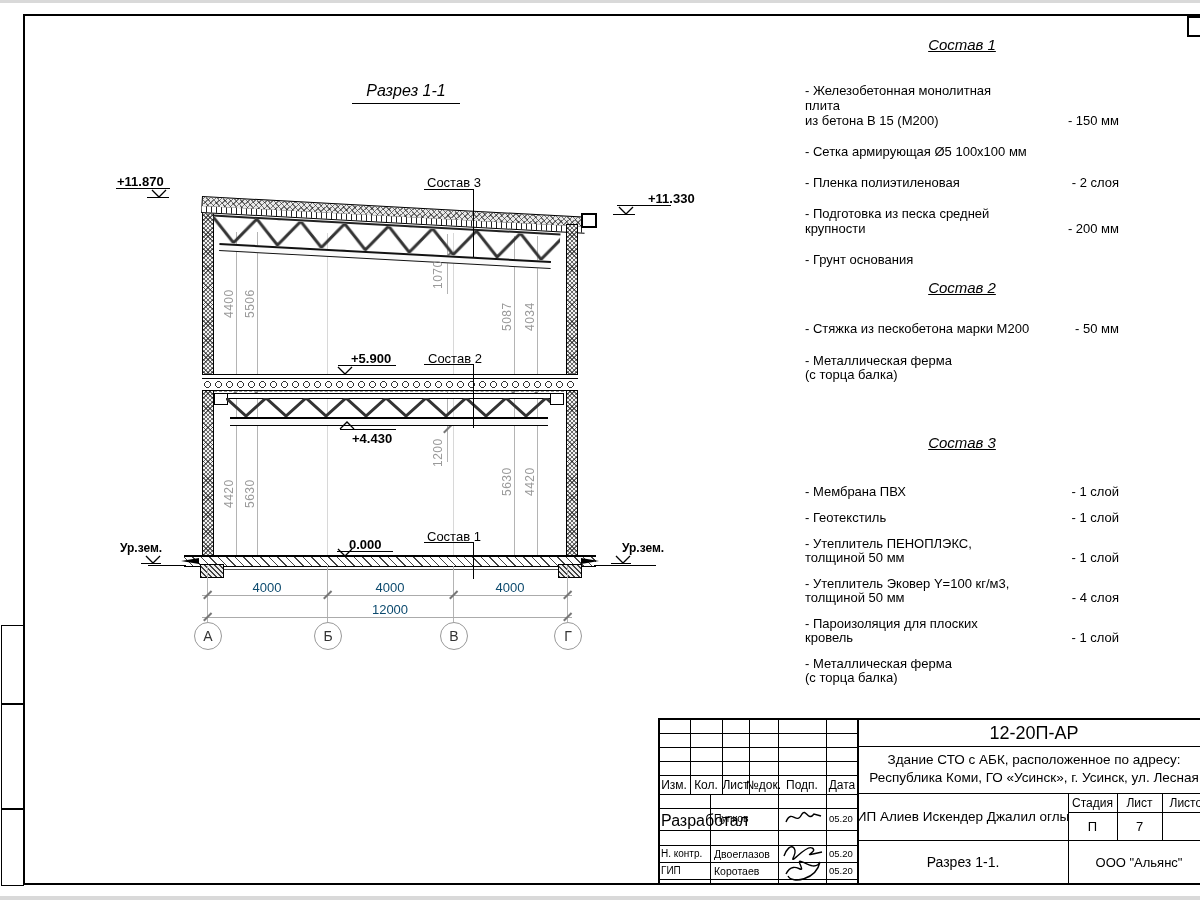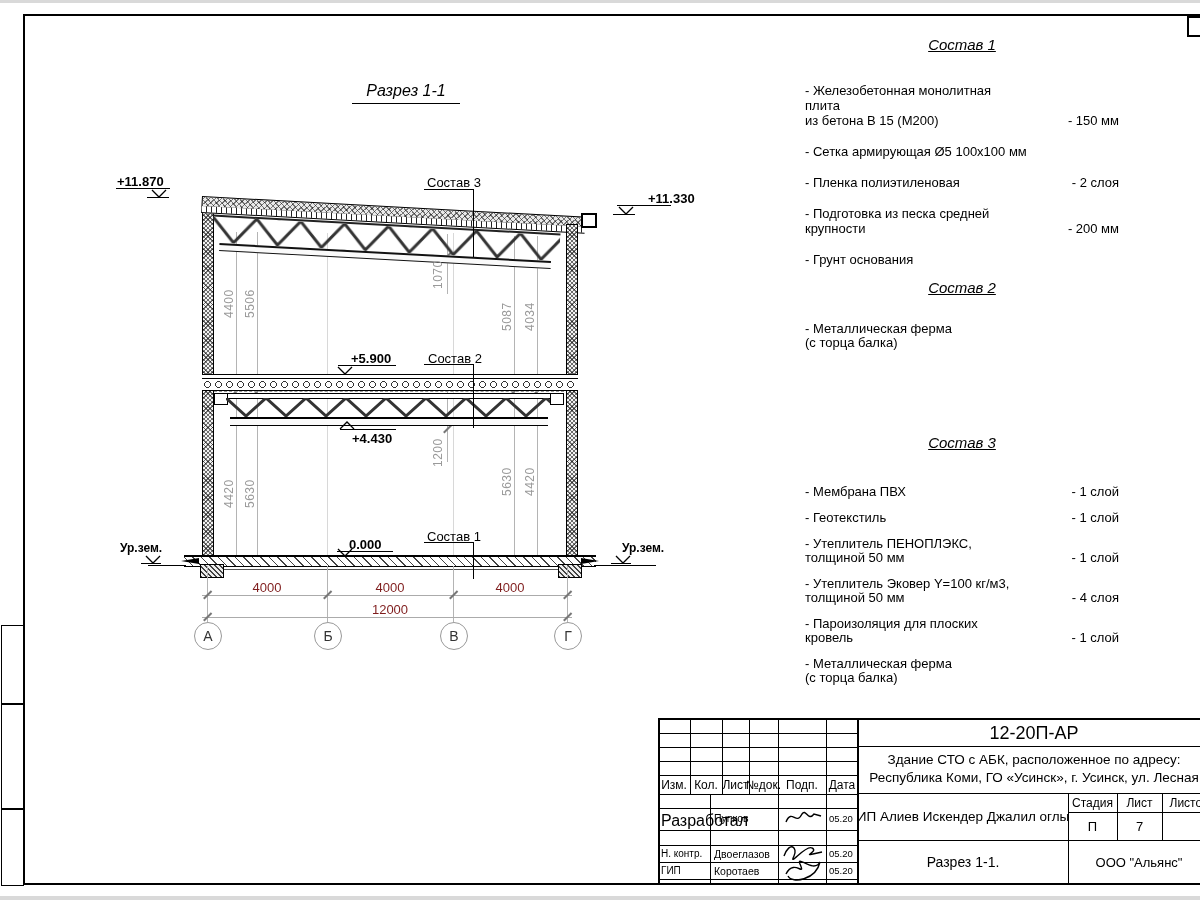--- a/index.html
+++ b/index.html
@@ -5,21 +5,21 @@
   html,body{margin:0;padding:0;background:#d9d9d9;}
   .sheet{position:relative;width:1200px;height:900px;background:#fff;overflow:hidden;
          font-family:"Liberation Sans",sans-serif;color:#000;}
   .abs{position:absolute;}
   .hl{position:absolute;height:1px;background:#000;}
   .vl{position:absolute;width:1px;background:#000;}
   .ghl{position:absolute;height:1px;background:#ababab;}
   .gvl{position:absolute;width:1px;background:#b4b4b4;}
   .fvl{position:absolute;width:1px;background:#d8d8d8;}
   .tick{position:absolute;width:11px;height:1.5px;background:#777;transform:rotate(-45deg);}
-  .dimtxt{position:absolute;font-size:13px;color:#7f1d1d;white-space:nowrap;}
+  .dimtxt{position:absolute;font-size:13px;color:#0c4a6e;white-space:nowrap;}
   .vtext{position:absolute;writing-mode:vertical-rl;transform:rotate(180deg);
          font-size:12px;color:#9a9a9a;letter-spacing:.5px;height:50px;text-align:center;}
   .hatch-wall{background:
       repeating-linear-gradient(45deg,rgba(0,0,0,.55) 0 1px,transparent 1px 3px),
       repeating-linear-gradient(-45deg,rgba(0,0,0,.55) 0 1px,transparent 1px 3px),#f2f2f2;
       border-left:1.2px solid #000;border-right:1.2px solid #000;}
   .hatch-ins{background:
       repeating-linear-gradient(45deg,rgba(0,0,0,.5) 0 1px,transparent 1px 4px),
       repeating-linear-gradient(-45deg,rgba(0,0,0,.5) 0 1px,transparent 1px 4px),#e9e9e9;}
   .hatch-gnd{background:repeating-linear-gradient(45deg,#444 0 1px,transparent 1px 6px),#fff;}
@@ -237,20 +237,24 @@
       </div>
     <div class="citem">
         <div class="ctxt">- Грунт основания</div>
         <div class="cval"></div>
       </div>
   </div>
 
   <div class="comp g2" style="left:805px;top:279px">
     <div class="ctitle">Состав 2</div>
     <div class="citem">
+        <div class="ctxt">- Стяжка из пескобетона марки М200</div>
+        <div class="cval">- 50 мм</div>
+      </div>
+    <div class="citem">
         <div class="ctxt">- Металлическая ферма
 (с торца балка)</div>
         <div class="cval"></div>
       </div>
   </div>
 
   <div class="comp g3" style="left:805px;top:434px">
     <div class="ctitle">Состав 3</div>
     <div class="citem">
         <div class="ctxt">- Мембрана ПВХ</div>

